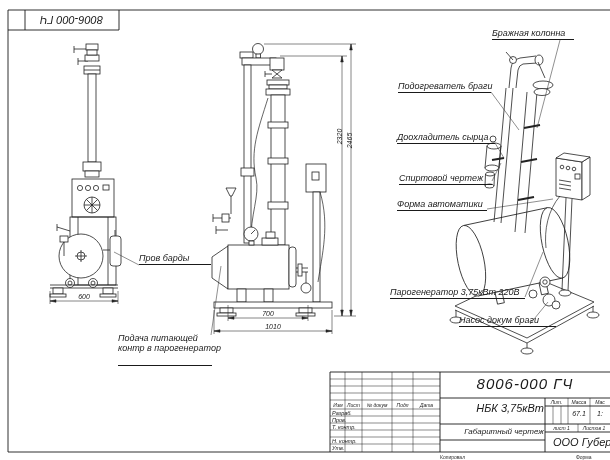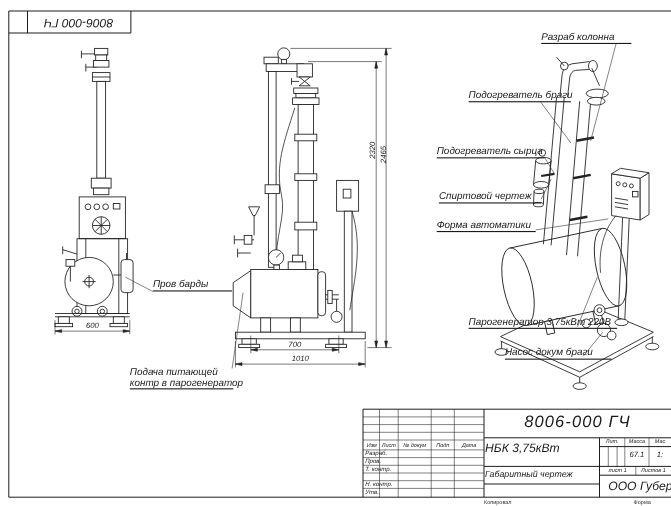--- a/index.html
+++ b/index.html
@@ -264,42 +264,42 @@
     <line x1="553" y1="406" x2="553" y2="424"></line>
     <line x1="561" y1="406" x2="561" y2="424"></line>
     <line x1="568" y1="398" x2="568" y2="424"></line>
     <line x1="590" y1="398" x2="590" y2="424"></line>
     <line x1="578" y1="424" x2="578" y2="432"></line>
   </g>
 </svg>
 
 <div class="txt inv" style="left:25px;top:10px;width:93px;height:20px;">8006-000 ГЧ</div>
 
-<div class="txt callout" style="left:492px;top:28px;width:82px;">Разраб колонна</div>
-<div class="txt callout" style="left:398px;top:81px;width:93px;margin-left:28px;">Подогреватель браги</div>
-<div class="txt callout" style="left:397px;top:132px;width:98px;">Подогреватель сырца</div>
+<div class="txt callout" style="left:492px;top:28px;width:82px;">Бражная колонна</div>
+<div class="txt callout" style="left:398px;top:81px;width:93px;">Подогреватель браги</div>
+<div class="txt callout" style="left:397px;top:132px;width:98px;">Доохладитель сырца</div>
 <div class="txt callout" style="left:399px;top:173px;width:93px;">Спиртовой чертеж</div>
 <div class="txt callout" style="left:397px;top:199px;width:90px;">Форма автоматики</div>
-<div class="txt callout" style="left:390px;top:287px;width:135px;margin-left:36px;">Парогенератор 3,75кВт 220В</div>
+<div class="txt callout" style="left:390px;top:287px;width:135px;">Парогенератор 3,75кВт 220В</div>
 <div class="txt callout" style="left:459px;top:315px;width:97px;">Насос докум браги</div>
 <div class="txt callout" style="left:139px;top:253px;width:72px;">Пров барды</div>
-<div class="txt callout2" style="left:118px;top:333px;width:94px;border-bottom:0.8px solid #1a1a1a;padding-bottom:0;">
+<div class="txt callout2" style="left:118px;top:333px;width:94px;border-bottom:0.8px solid #1a1a1a;padding-bottom:12px;">
   <div>Подача питающей</div>
   <div>контр в парогенератор</div>
 </div>
 
 <div class="txt dim" style="left:69px;top:293px;width:30px;">600</div>
 <div class="txt dim" style="left:253px;top:310px;width:30px;">700</div>
 <div class="txt dim" style="left:258px;top:323px;width:30px;">1010</div>
 <div class="txt vdim" style="left:324px;top:133px;width:30px;">2320</div>
 <div class="txt vdim" style="left:334px;top:137px;width:30px;">2465</div>
 
 <div class="txt" style="left:441px;top:375px;width:168px;text-align:center;font-size:15px;letter-spacing:1px;">8006-000 ГЧ</div>
-<div class="txt" style="left:441px;top:402px;width:103px;text-align:left;font-size:11px;">НБК 3,75кВт</div>
-<div class="txt" style="left:441px;top:427px;width:126px;font-size:8px;">Габаритный чертеж</div>
+<div class="txt" style="left:441px;top:402px;width:103px;text-align:right;font-size:11px;">НБК 3,75кВт</div>
+<div class="txt" style="left:441px;top:427px;width:126px;text-align:center;font-size:8px;">Габаритный чертеж</div>
 <div class="txt" style="left:553px;top:436px;width:80px;font-size:11px;">ООО Губер</div>
 
 <div class="txt tb-small" style="left:545px;top:399px;width:23px;text-align:center;">Лит.</div>
 <div class="txt tb-small" style="left:568px;top:399px;width:22px;text-align:center;">Масса</div>
 <div class="txt tb-small" style="left:590px;top:399px;width:20px;text-align:center;">Мас</div>
 <div class="txt" style="left:568px;top:410px;width:22px;text-align:center;font-size:7px;">67.1</div>
 <div class="txt" style="left:590px;top:410px;width:20px;text-align:center;font-size:7px;">1:</div>
 <div class="txt tb-small" style="left:545px;top:425px;width:33px;text-align:center;">лист 1</div>
 <div class="txt tb-small" style="left:578px;top:425px;width:32px;text-align:center;">Листов 1</div>
 

